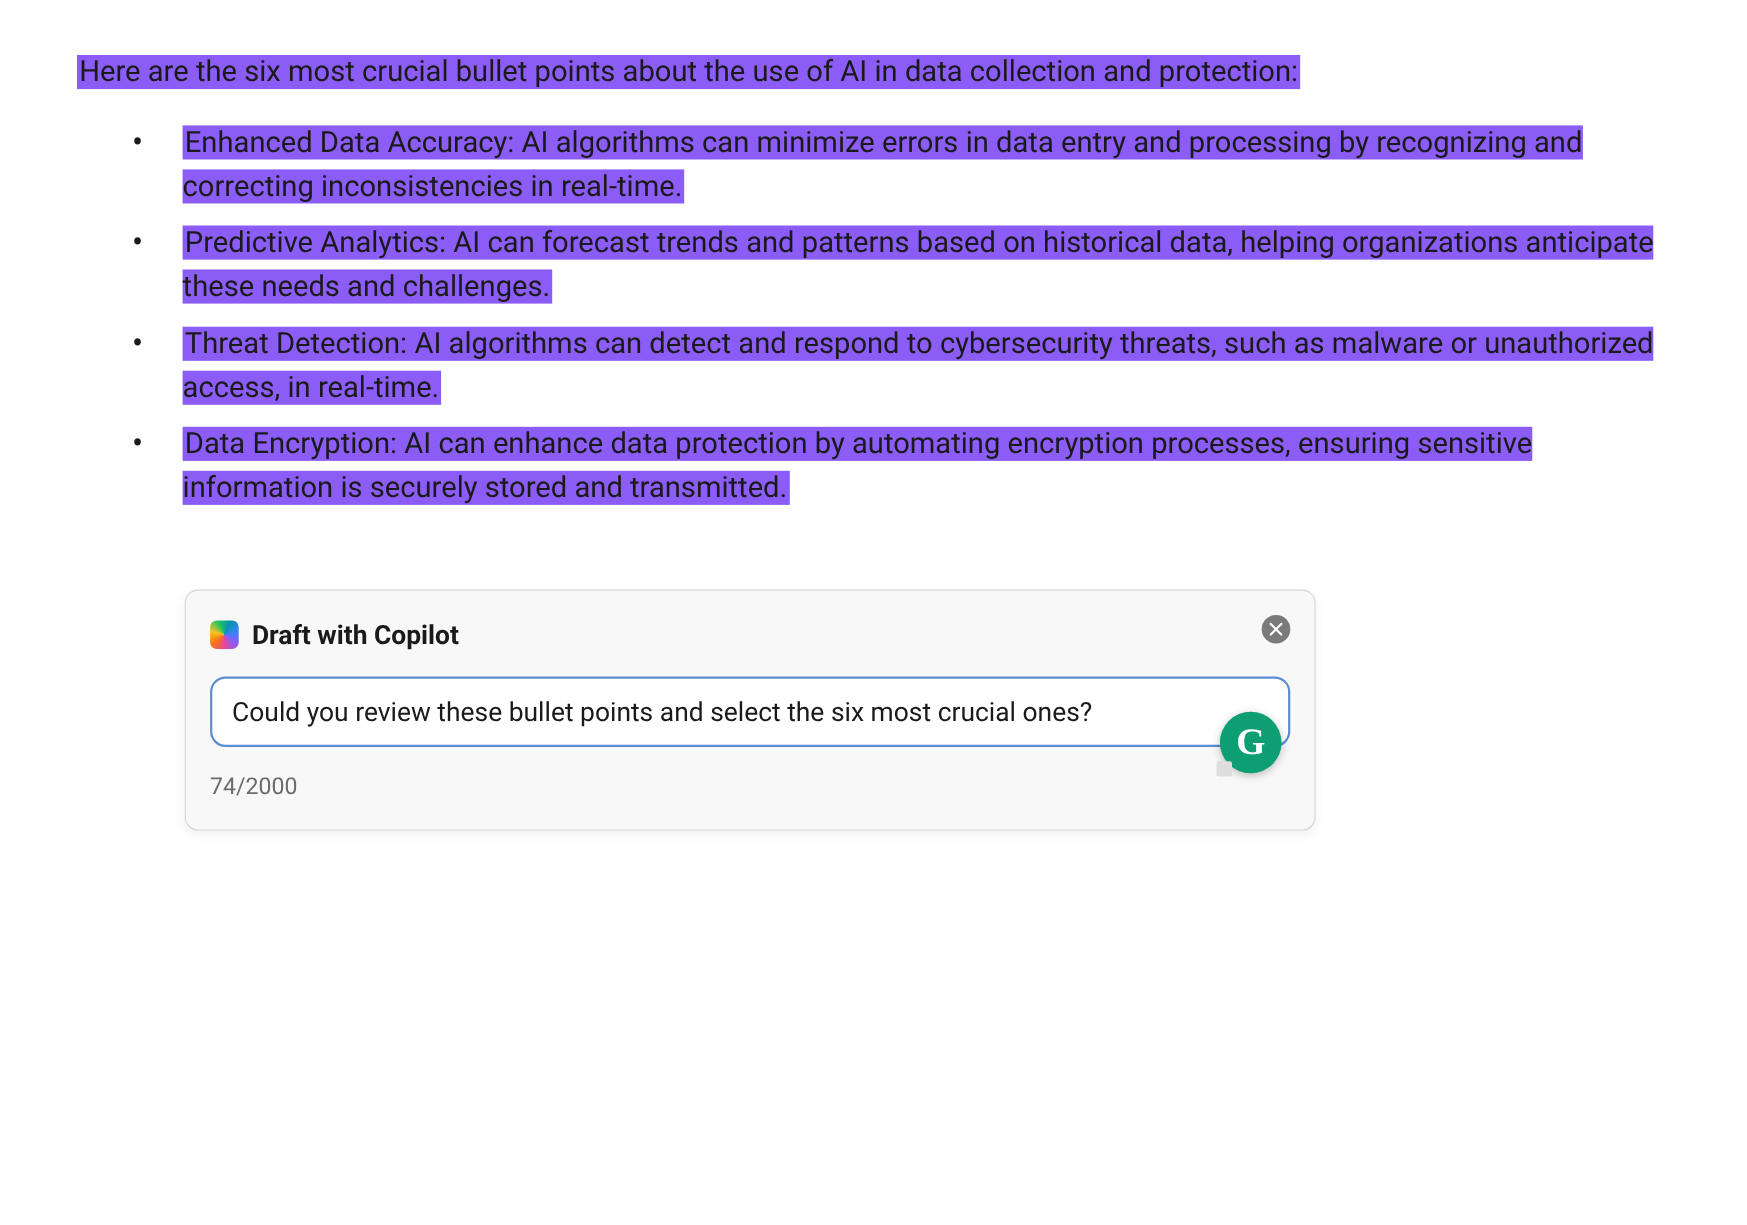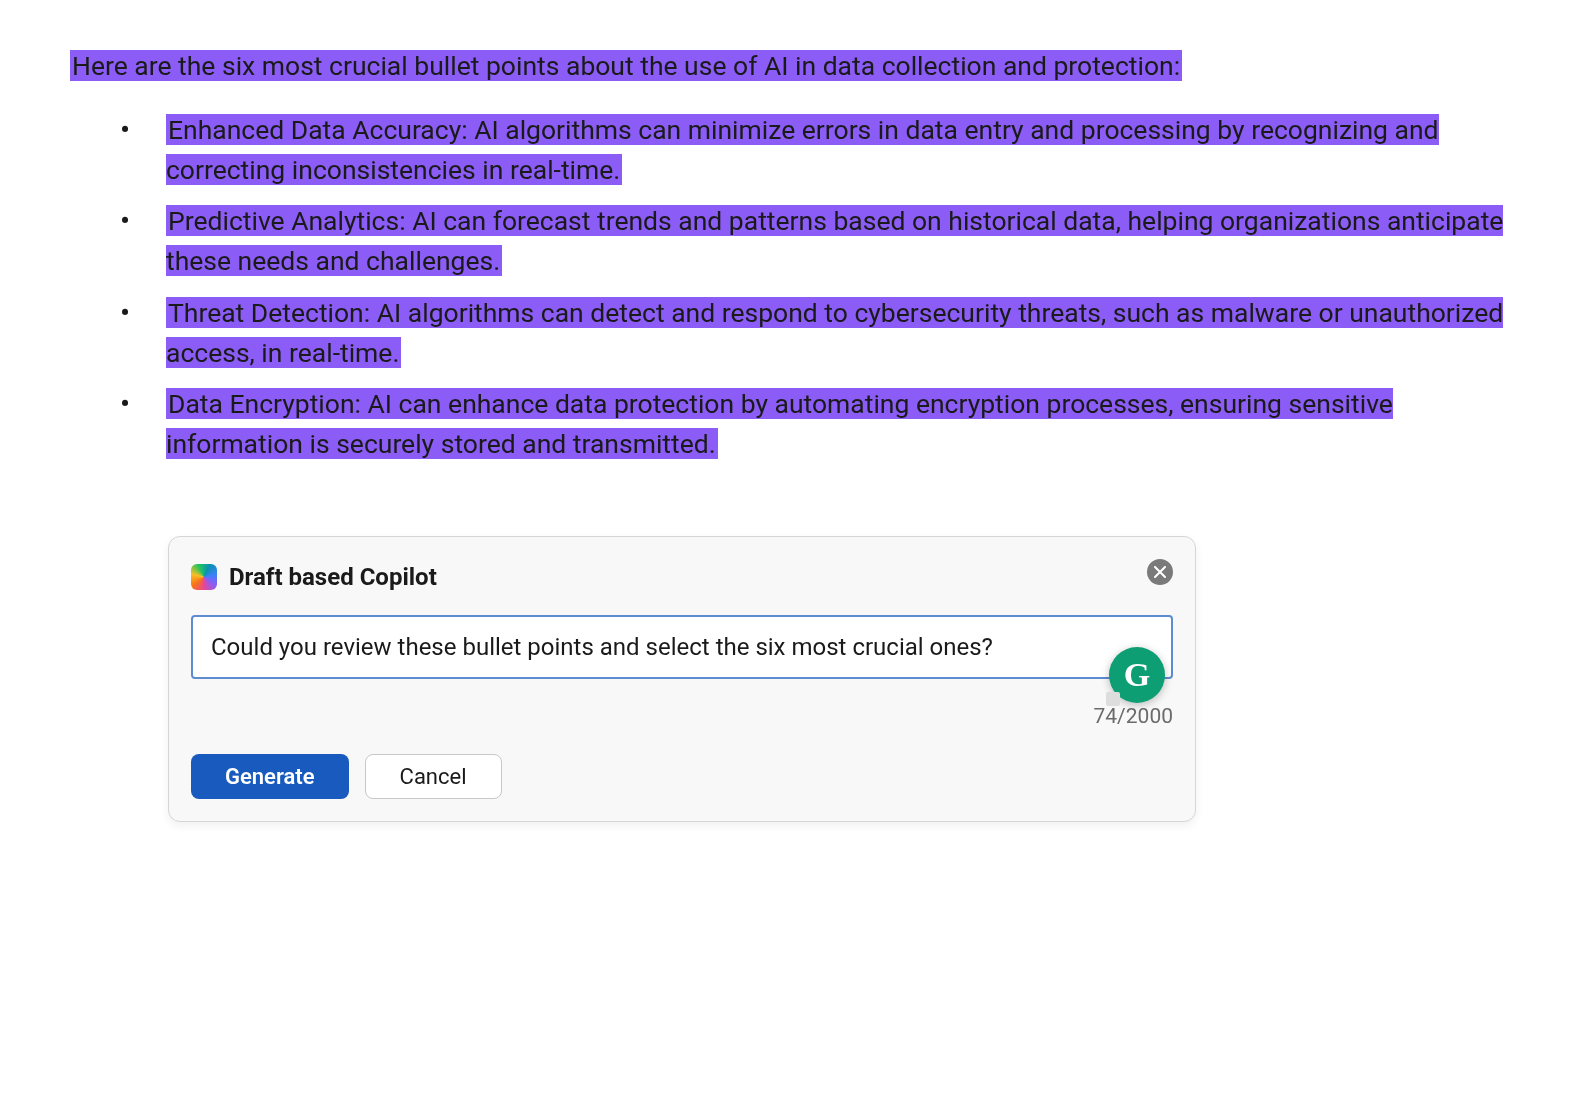--- a/index.html
+++ b/index.html
@@ -89,21 +89,21 @@
       border: none;
     }
     .close-btn svg {
       width: 12px;
       height: 12px;
     }
     .prompt-input {
       width: 100%;
       height: 64px;
       border: 2px solid #5b8dd0;
-      border-radius: 4px;
+      border-radius: 14px;
       background: #ffffff;
       padding: 0 18px;
       font-size: 24px;
       font-family: inherit;
       color: #1a1a1a;
       outline: none;
     }
     .grammarly-badge {
       position: absolute;
       right: 30px;
@@ -130,21 +130,20 @@
     .grammarly-g {
       color: #ffffff;
       font-size: 34px;
       font-weight: 700;
       font-family: Georgia, serif;
     }
     .char-count {
       margin-top: 22px;
       font-size: 21px;
       color: #6b6b6b;
-      text-align: right;
     }
     .button-row {
       display: flex;
       gap: 16px;
       margin-top: 22px;
     }
     .btn {
       height: 45px;
       border-radius: 8px;
       font-size: 22px;
@@ -175,30 +174,26 @@
   <ul class="bullet-list">
     <li><span class="highlighted">Enhanced Data Accuracy: AI algorithms can minimize errors in data entry and processing by recognizing and correcting inconsistencies in real-time.</span></li>
     <li><span class="highlighted">Predictive Analytics: AI can forecast trends and patterns based on historical data, helping organizations anticipate these needs and challenges.</span></li>
     <li><span class="highlighted">Threat Detection: AI algorithms can detect and respond to cybersecurity threats, such as malware or unauthorized access, in real-time.</span></li>
     <li><span class="highlighted">Data Encryption: AI can enhance data protection by automating encryption processes, ensuring sensitive information is securely stored and transmitted.</span></li>
   </ul>
 
   <div class="copilot-panel">
     <div class="copilot-header">
       <div class="copilot-icon"></div>
-      <div class="copilot-title">Draft based Copilot</div>
+      <div class="copilot-title">Draft with Copilot</div>
     </div>
     <button class="close-btn">
       <svg viewBox="0 0 12 12">
         <path d="M1 1 L11 11 M11 1 L1 11" stroke="#ffffff" stroke-width="2" stroke-linecap="round"></path>
       </svg>
     </button>
     <input type="text" class="prompt-input" value="Could you review these bullet points and select the six most crucial ones?" style="">
     <div class="grammarly-badge">
       <span class="grammarly-g">G</span>
     </div>
     <div class="char-count">74/2000</div>
-    <div class="button-row">
-      <button class="btn btn-primary">Generate</button>
-      <button class="btn btn-secondary">Cancel</button>
-    </div>
   </div>
 </div>
 
 </body></html>

